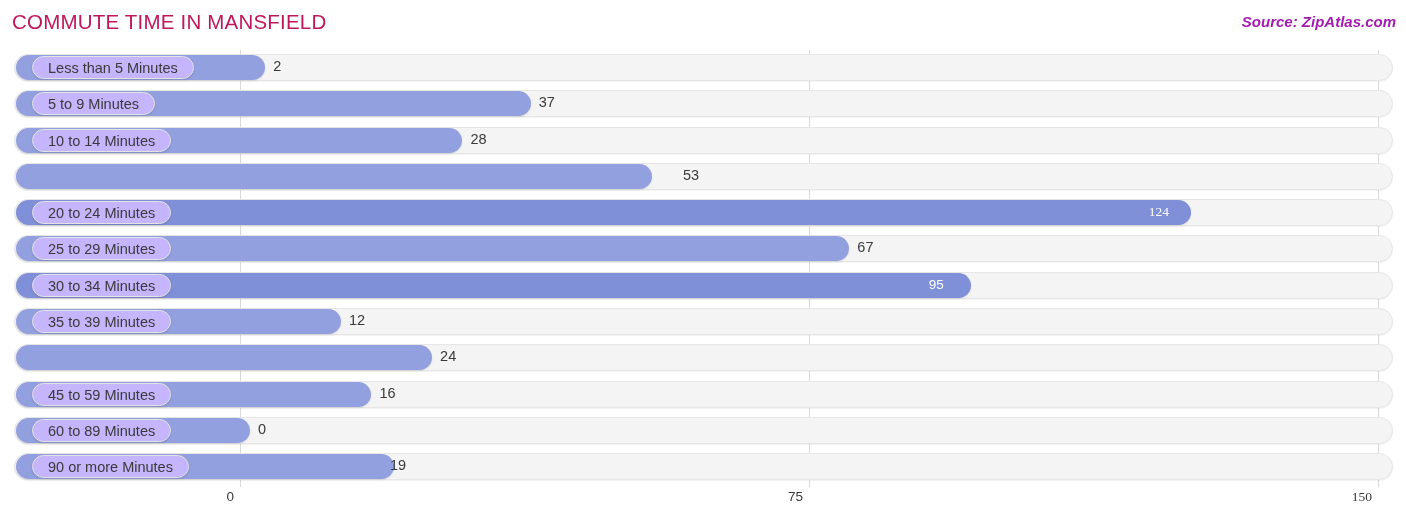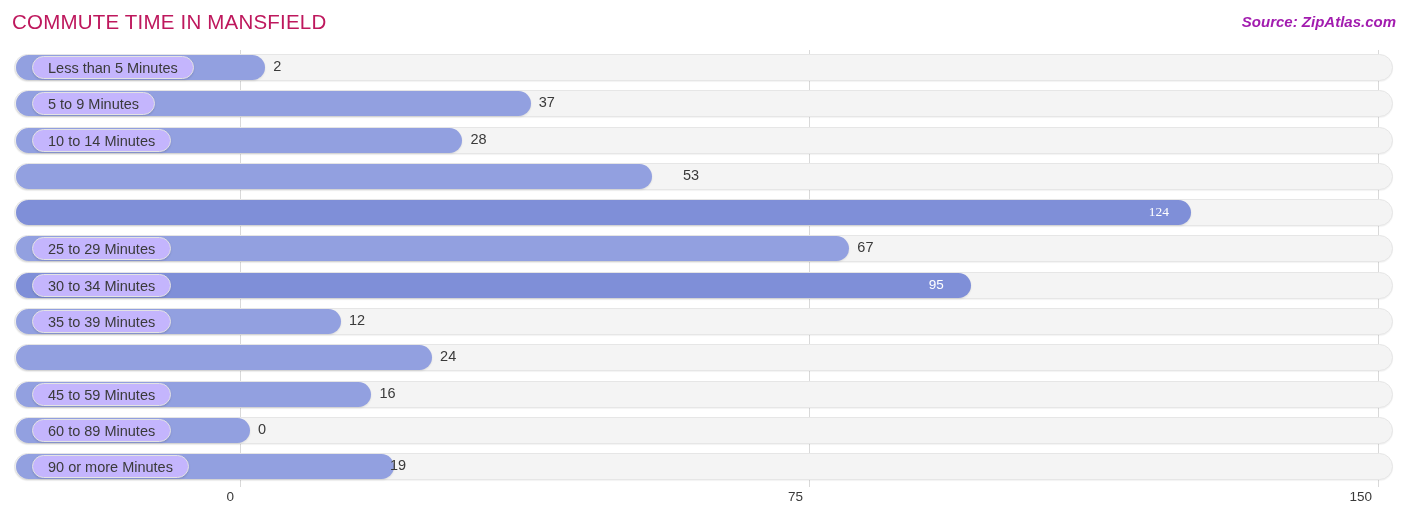--- a/index.html
+++ b/index.html
@@ -174,20 +174,21 @@
         </div>
         <div class="row">
           <div class="track"></div>
           <div class="bar" style="width: 636.093px;"></div>
           <div class="value-out" style="left: 671px; margin-left: 12px;">53</div>
         </div>
         <div class="row">
           <div class="track"></div>
           <div class="bar dark" style="width: 1174.75px;"></div>
           <div class="value-in" style="left: 1148.75px; font-family: Liberation Serif, serif;">124</div>
+          <div class="cat-pill">20 to 24 Minutes</div>
         </div>
         <div class="row">
           <div class="track"></div>
           <div class="bar" style="width: 833.347px;"></div>
           <div class="value-out" style="left: 857.347px;">67</div>
           <div class="cat-pill">25 to 29 Minutes</div>
         </div>
         <div class="row">
           <div class="track"></div>
           <div class="bar dark" style="width: 954.733px;"></div>
@@ -222,16 +223,16 @@
           <div class="bar" style="width: 378.147px;"></div>
           <div class="value-out" style="left: 390px;">19</div>
           <div class="cat-pill">90 or more Minutes</div>
         </div>
       </div>
   </div>
 
   <div id="axis">
       <div class="tick-label" style="left: 234px;">0</div>
       <div class="tick-label" style="left: 803px;">75</div>
-      <div class="tick-label" style="left: 1372px;">150</div>
+      <div class="tick-label" style="left: 1372px; font-family: Liberation Serif, serif;">150</div>
     </div>
 
 </div>
 
 </body></html>

